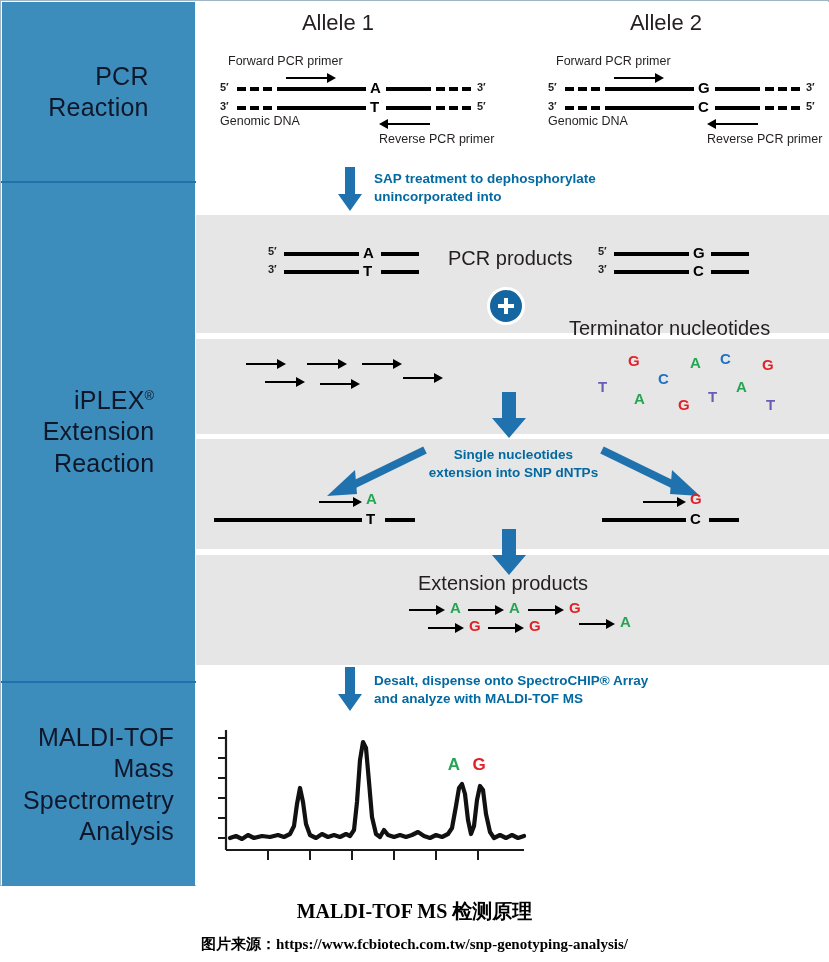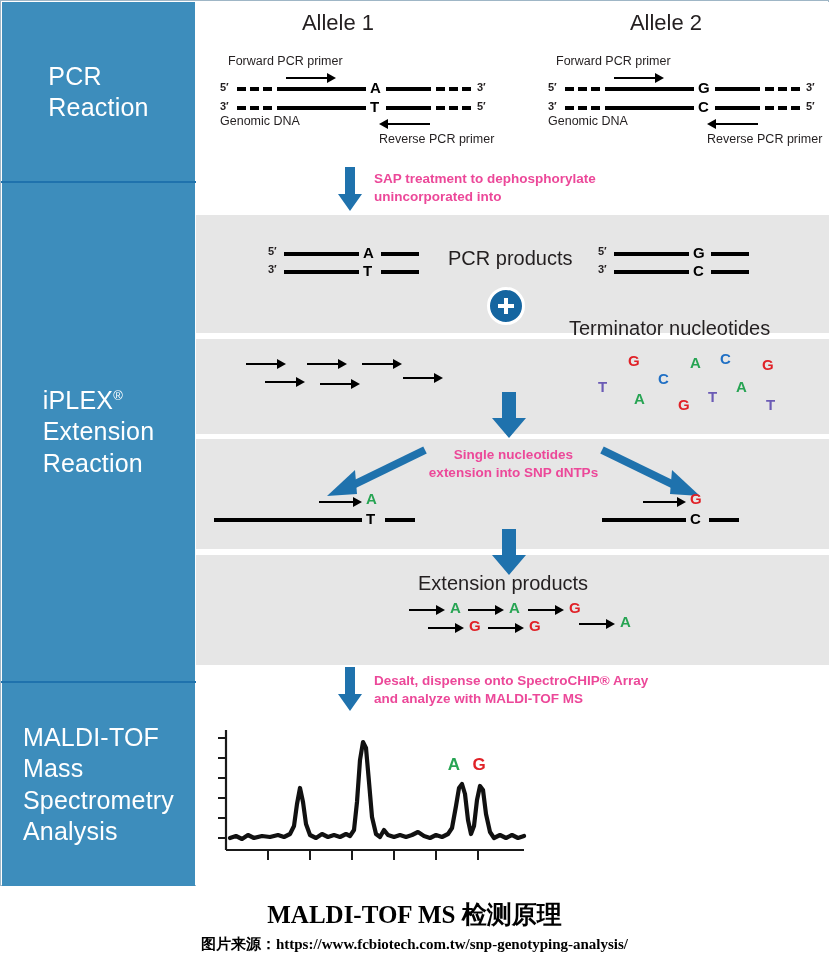--- a/index.html
+++ b/index.html
@@ -17,21 +17,21 @@
     background:#ffffff;
   }
   
   .sidebar{
     position:absolute;left:1px;top:1px;width:193px;height:884px;
     background:#3d8dbc;
   }
   .side-cell{
     position:absolute;left:0;width:193px;
     display:flex;align-items:center;justify-content:center;
-    text-align:left;color:#ffffff;
+    text-align:right;color:#0f172a;
     font-size:25px;line-height:1.25;font-weight:400;
     letter-spacing:.2px;
   }
   .side-cell sup{font-size:13px;vertical-align:super;}
   #side-pcr{top:0;height:180px;}
   #side-iplex{top:180px;height:500px;}
   #side-maldi{top:680px;height:205px;}
   .side-divider{
     position:absolute;left:0;width:829px;height:2px;background:#1f72ad;
   }
@@ -73,21 +73,21 @@
   .arrow-line{position:absolute;height:2.2px;background:#000000;}
   .arrow-head{
     position:absolute;width:0;height:0;
     border-top:5px solid transparent;border-bottom:5px solid transparent;
   }
   .ah-right{border-left:9px solid #000000;}
   .ah-left{border-right:9px solid #000000;}
 
   
   .step-text{
-    position:absolute;color:#ec4899;font-weight:700;font-size:13.5px;
+    position:absolute;color:#0369a1;font-weight:700;font-size:13.5px;
     line-height:1.35;white-space:nowrap;
   }
   .blue-down-arrow{position:absolute;}
 
   
   .cap{
     position:absolute;font-size:20px;color:#231f20;white-space:nowrap;
   }
 
   
@@ -106,21 +106,21 @@
   .plus-badge::after{top:50%;left:8px;height:4px;width:16px;margin-top:-2px;}
 
   
   #spectrum{position:absolute;left:10px;top:720px;width:330px;height:150px;}
 
   
   .fig-caption{
     position:absolute;left:0;width:829px;text-align:center;
     font-family:"Liberation Serif", serif;font-weight:700;color:#000000;
   }
-  #caption-title{top:898px;font-size:25px;}
+  #caption-title{top:898px;font-size:20px;}
   #caption-source{top:935px;font-size:15px;}
 </style>
 </head>
 <body>
 
 <div class="figure">
 
   <div class="sidebar">
     <div class="side-cell" id="side-pcr">
       <span>PCR<br>Reaction</span>

